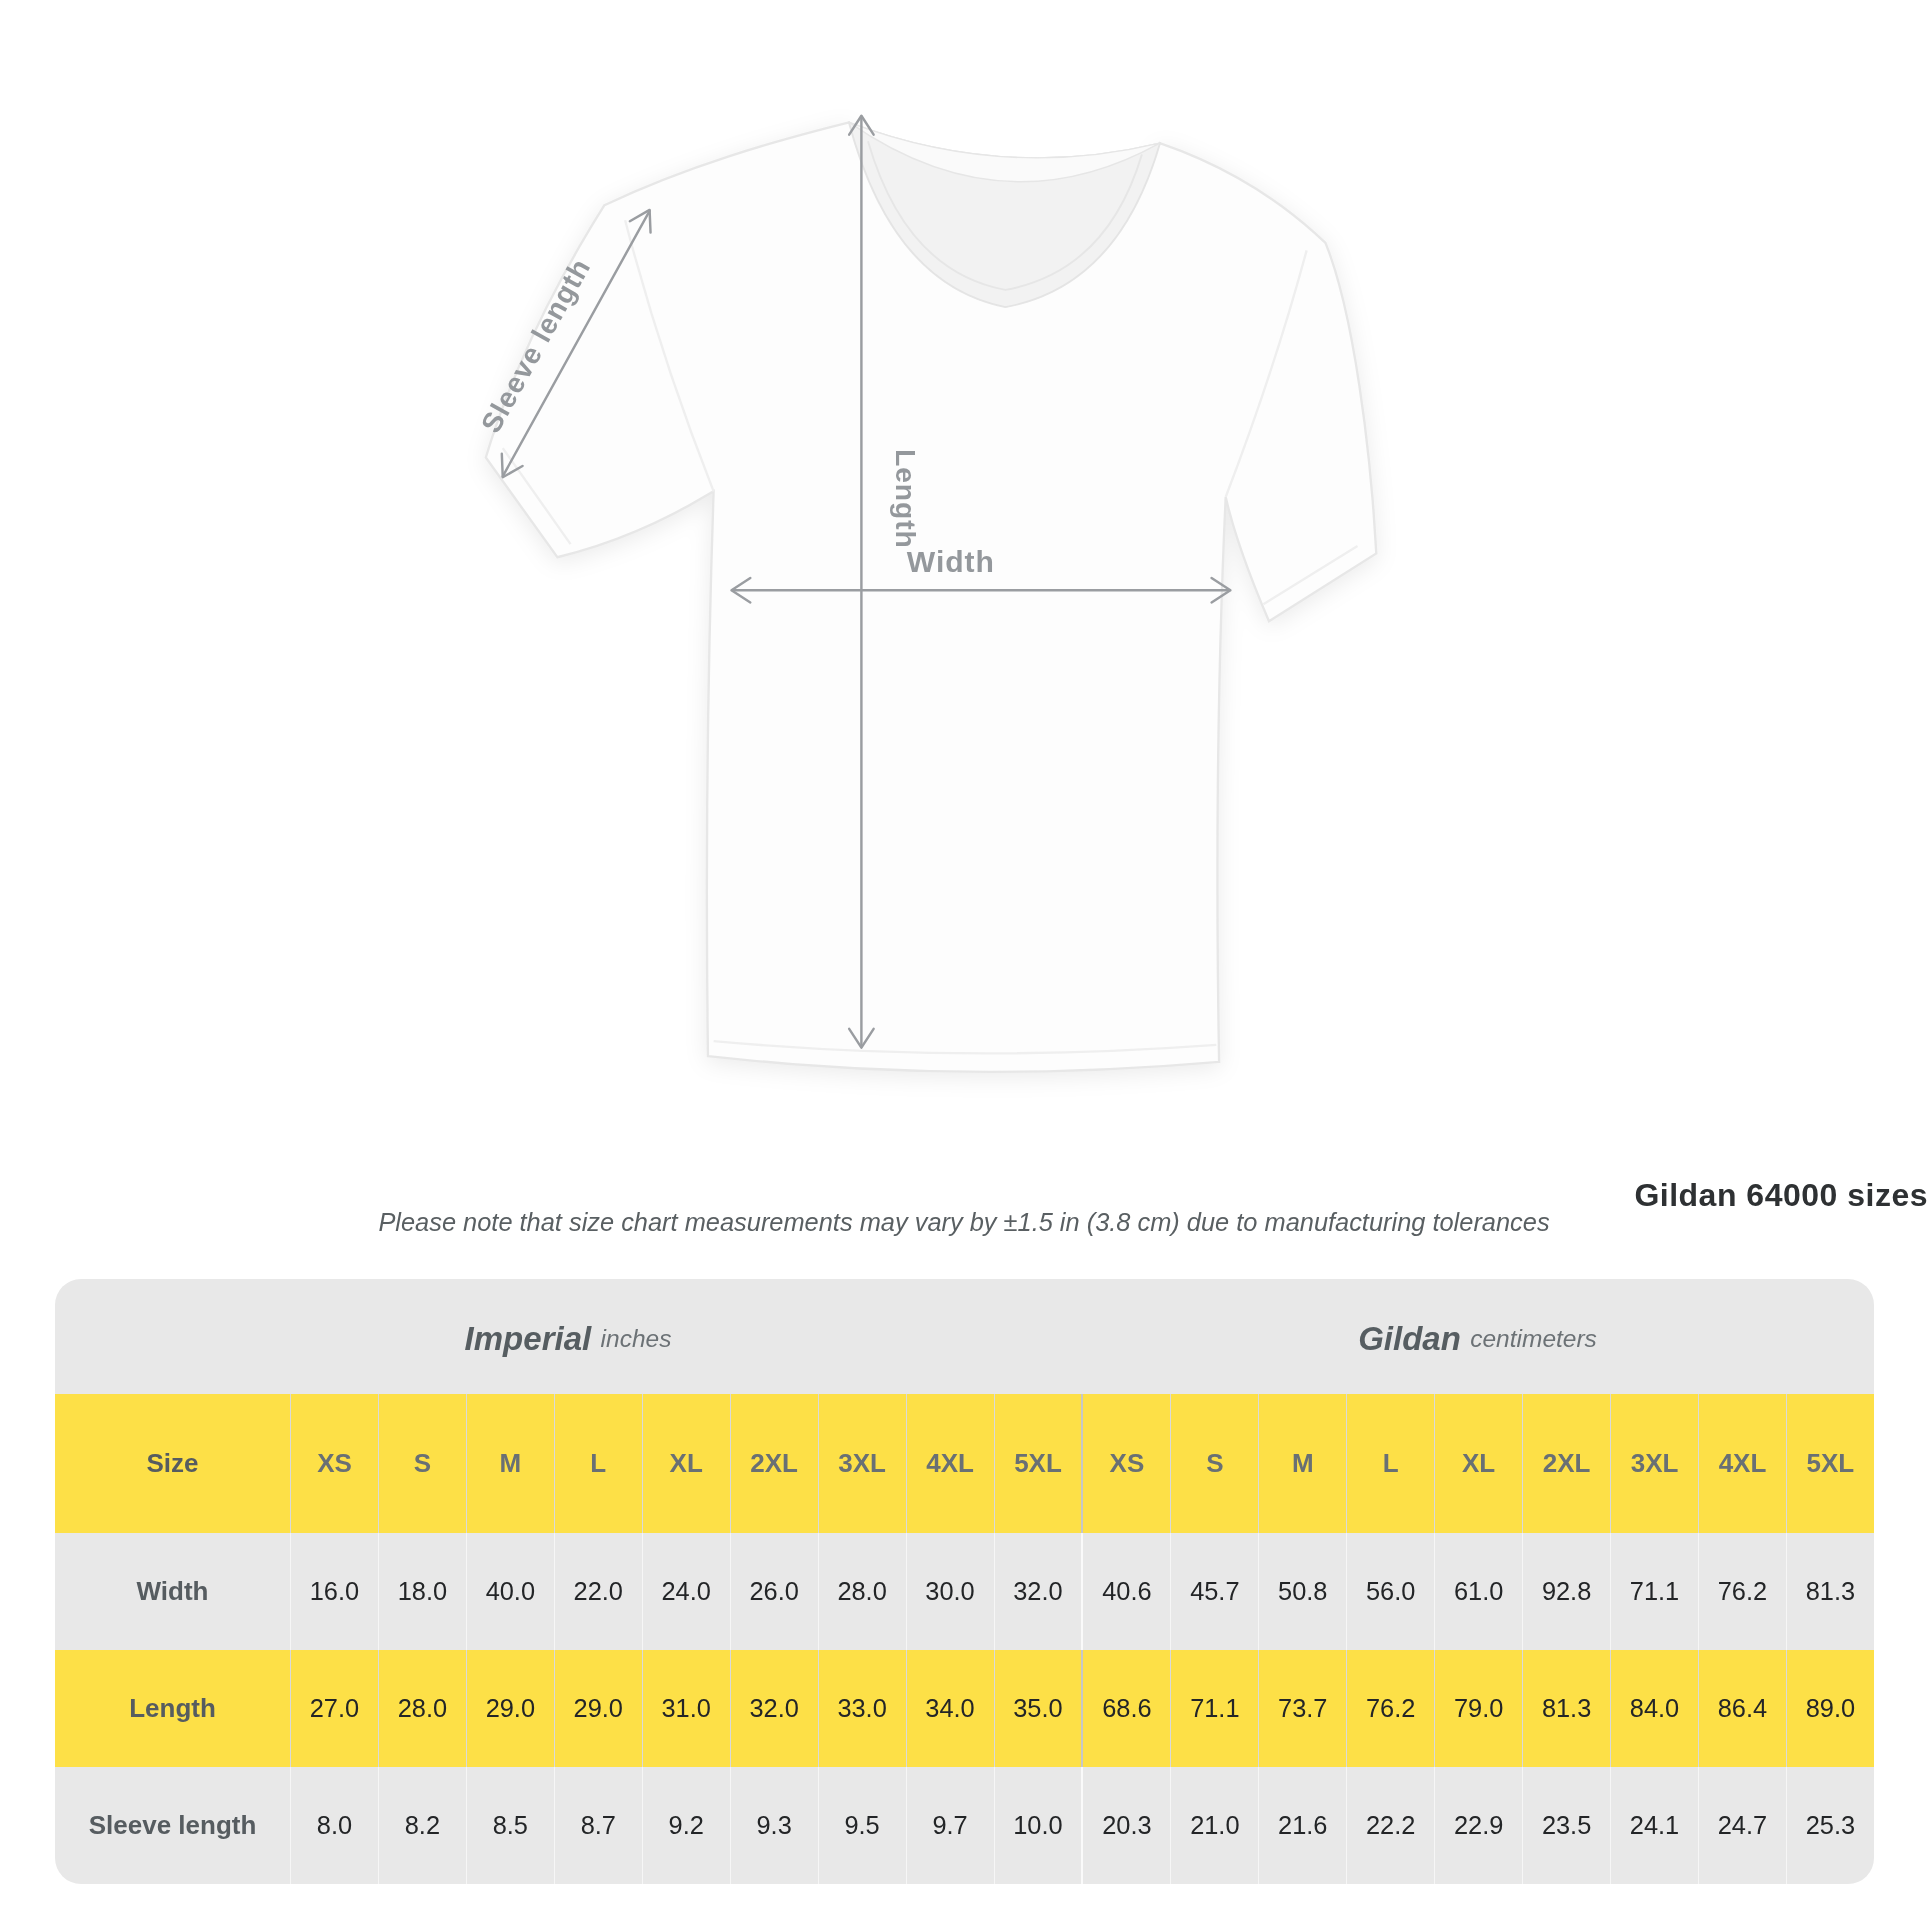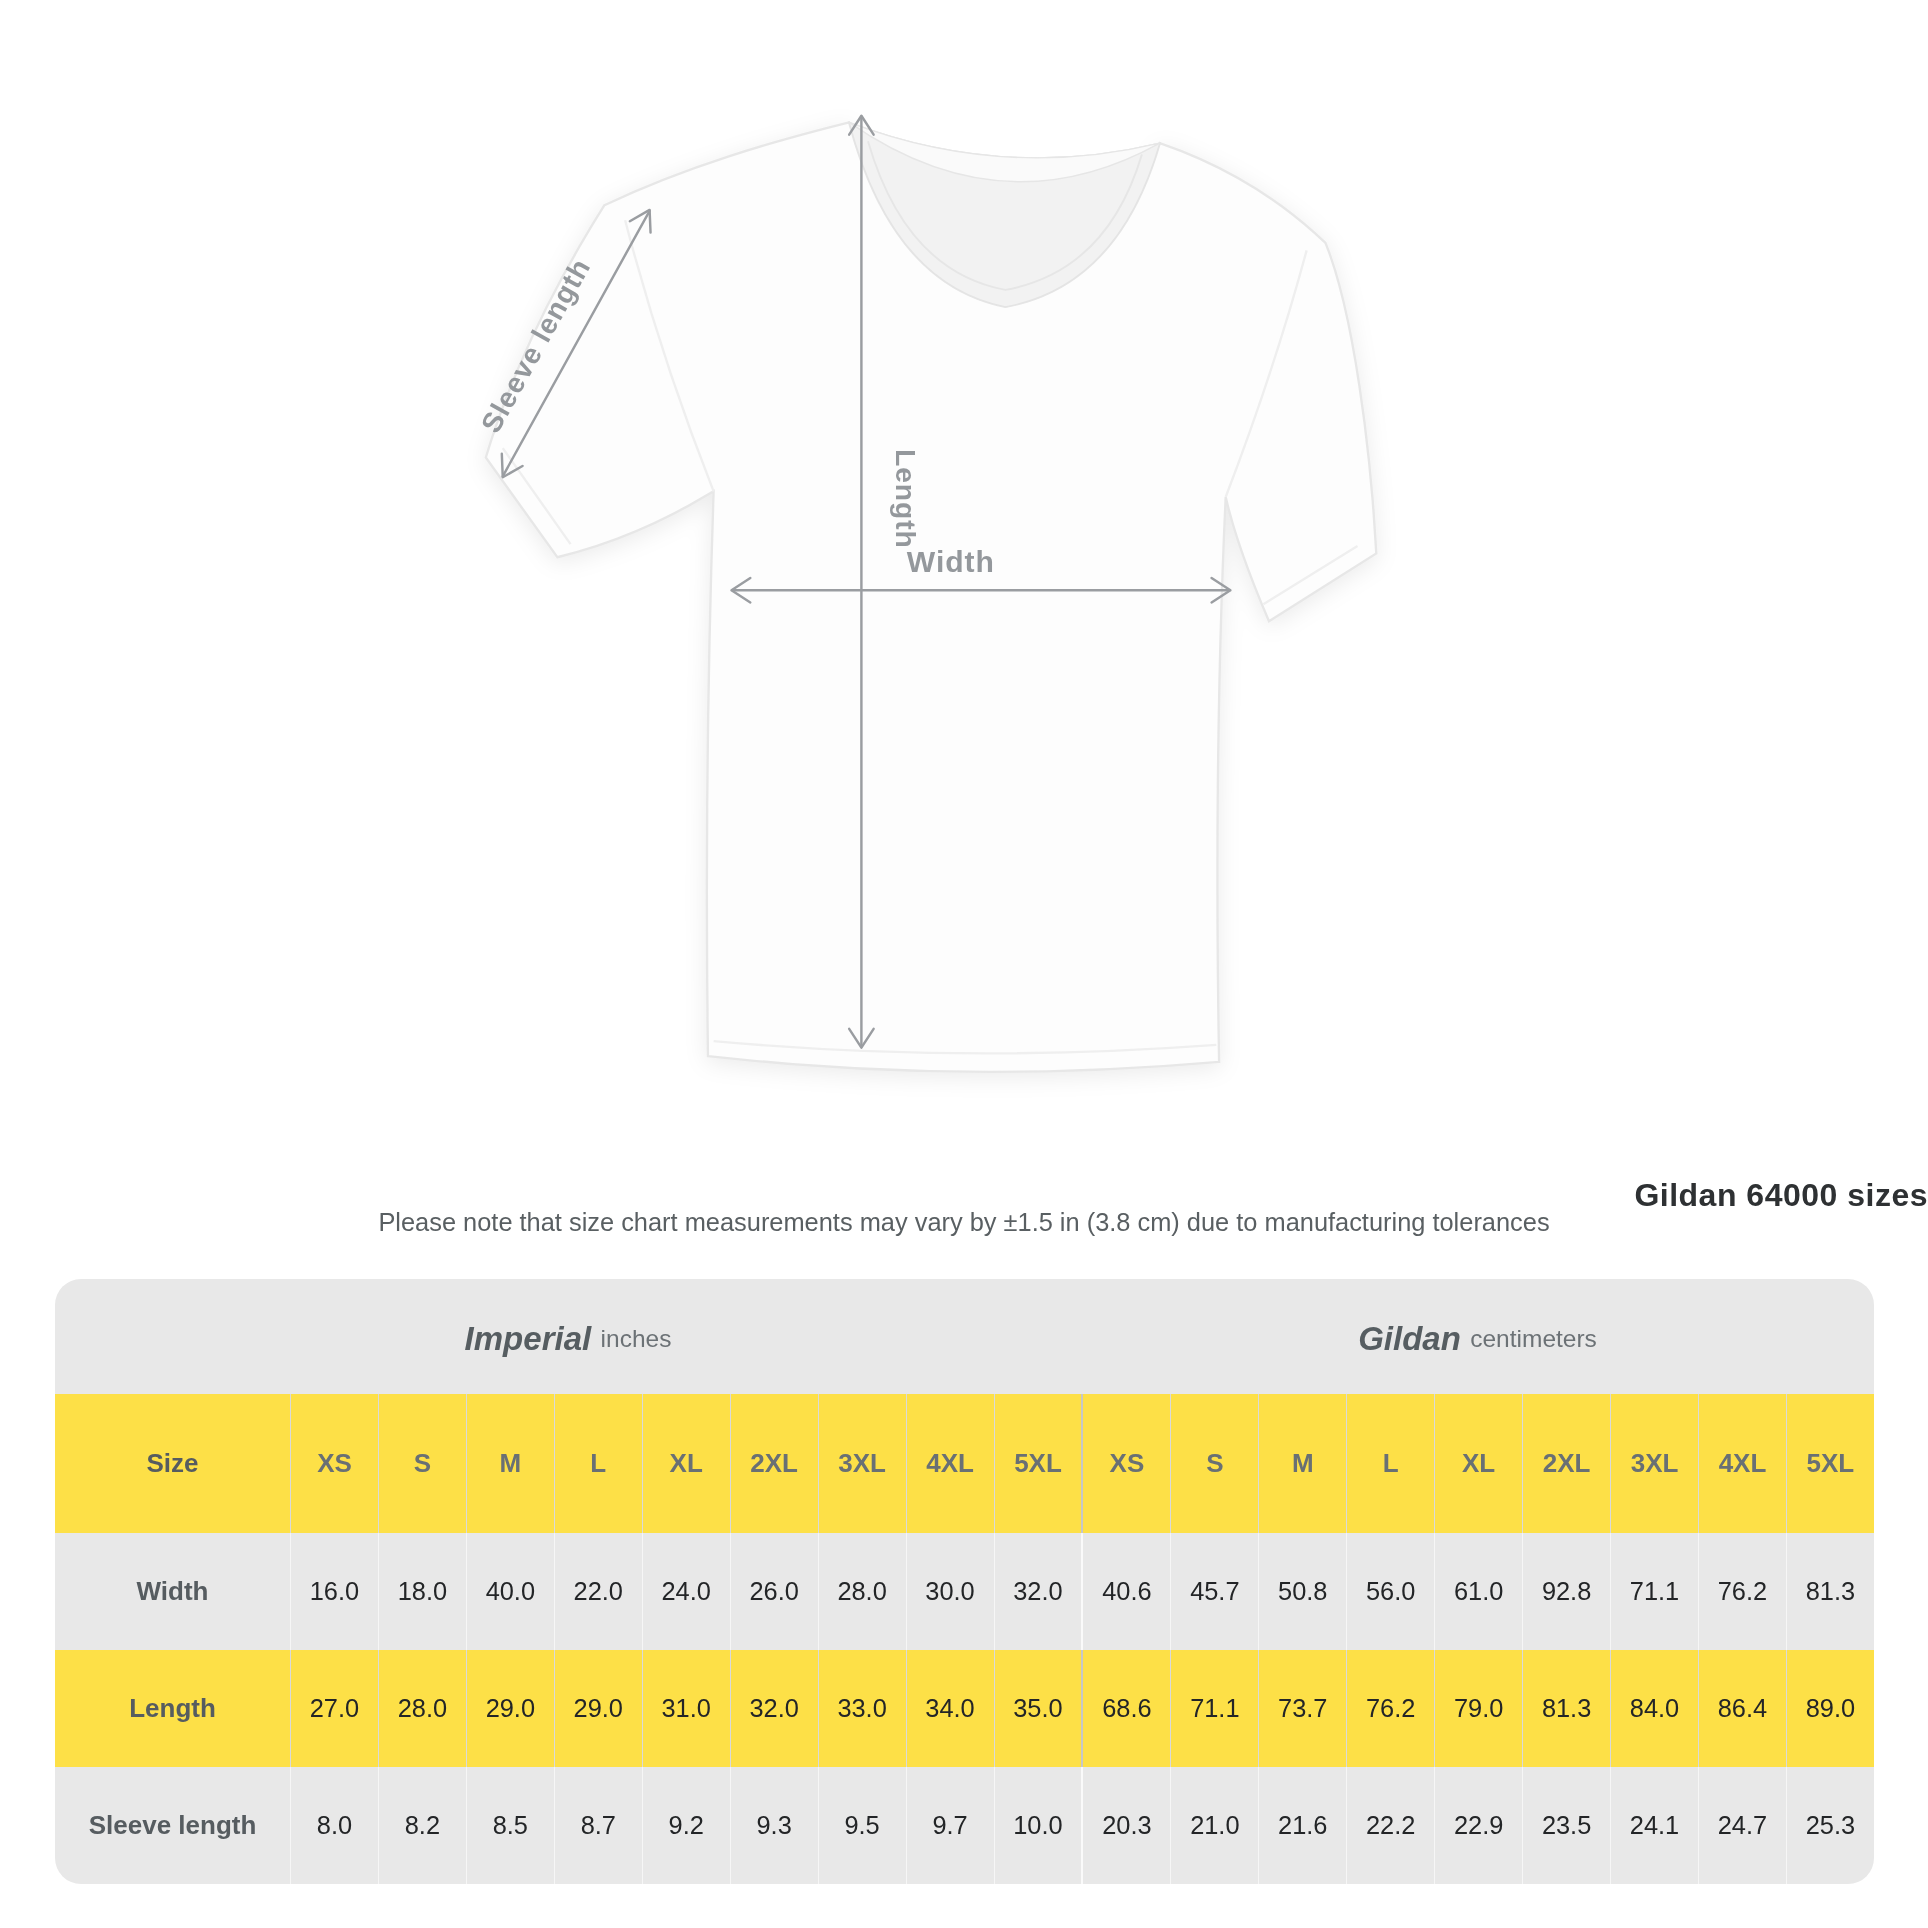--- a/index.html
+++ b/index.html
@@ -14,30 +14,30 @@
   .neck-hole{fill:#f2f2f2;stroke:#e4e4e4;stroke-width:1.5;}
   .neck-back{fill:#fafafa;stroke:#e6e6e6;stroke-width:1.5;}
   .stitch{fill:none;stroke:#e6e6e6;stroke-width:2;}
   .dim-line{fill:none;stroke:#9a9da1;stroke-width:2.6;stroke-linecap:round;stroke-linejoin:round;}
   .diagram-label{font-family:"Liberation Sans", sans-serif;font-weight:700;font-size:30px;fill:#94989c;letter-spacing:1px;}
   .diagram-label.w{font-size:32px;}
   
   .page-title{position:absolute;top:1177px;left:0;width:100%;text-align:right;
     font-size:32px;font-weight:700;color:#2e3133;letter-spacing:0.5px;}
   .page-subtitle{position:absolute;top:1208px;left:0;width:100%;text-align:center;
-    font-size:25.4px;color:#595f62;}
+    font-size:25.4px;font-style:italic;color:#595f62;}
   
   .size-table{position:absolute;top:1279px;left:55px;width:1819px;background:#e8e8e8;
     border-radius:26px;overflow:hidden;}
   .unit-header-row{display:flex;height:115px;}
   .unit-group{display:flex;flex-direction:row;align-items:center;justify-content:center;gap:9.4px;padding-top:5.6px;}
   .unit-group.left{flex:0 0 1026px;}
   .unit-group.right{flex:1;}
   .unit-name{font-size:33px;font-weight:700;font-style:italic;color:#565d61;}
-  .unit-sub{font-size:24.5px;color:#6c7276;}
+  .unit-sub{font-size:24.5px;font-style:italic;color:#6c7276;}
   .trow{display:flex;align-items:stretch;}
   .trow .cell{flex:1;display:flex;align-items:center;justify-content:center;}
   .trow .label-cell{flex:0 0 235px;font-weight:700;color:#565c60;font-size:26px;}
   .size-header-row{height:139px;}
   .measurement-row{height:117px;}
   .row-white{background:#fde047;}
   .row-white .cell{border-left:0.9px solid #dadada;}
   .row-white .cell.group-start{border-left:2.8px solid #c7c7c7;}
   .row-gray{background:transparent;}
   .row-gray .cell{border-left:0.9px solid #f6f6f6;}

